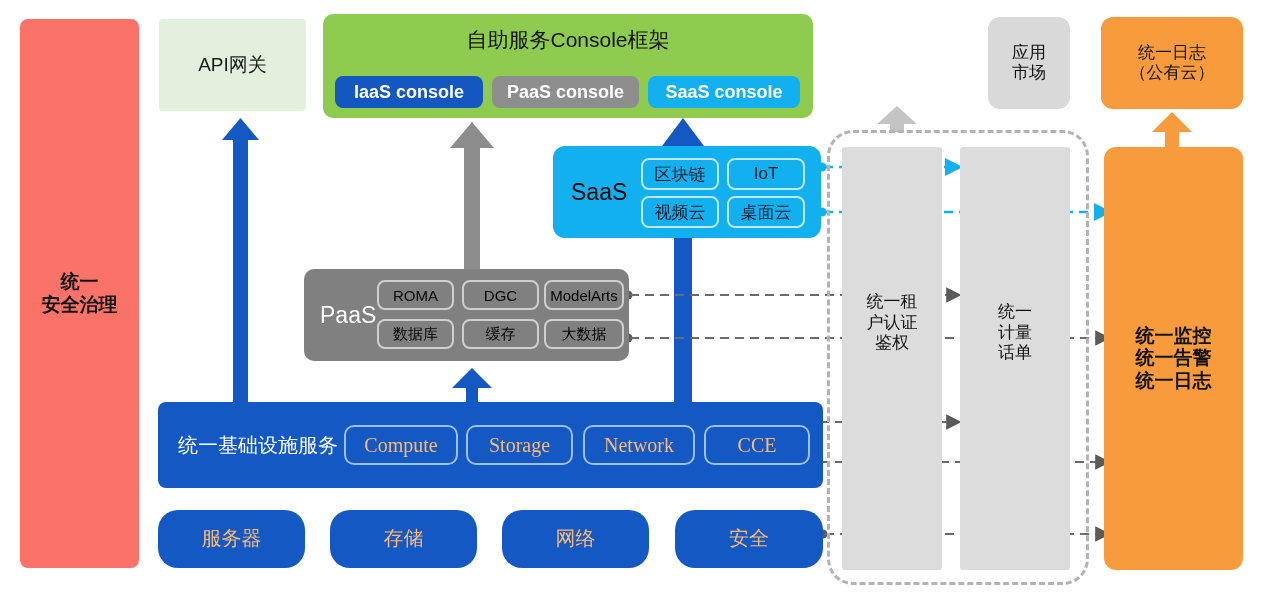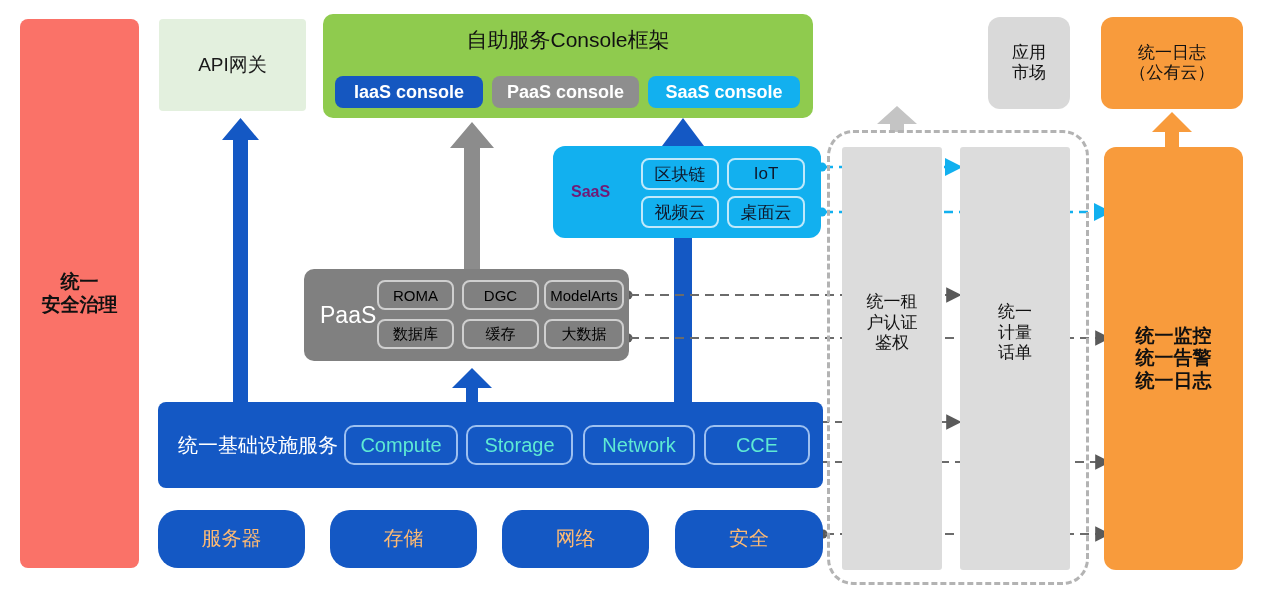--- a/index.html
+++ b/index.html
@@ -31,34 +31,34 @@
   .grey-box{background:#d9d9d9;color:#111;font-size:17px;border-radius:12px;}
   .sup{font-size:11px;vertical-align:super;}
 
   
   .orange-box{background:#f89b3c;color:#111;font-size:17px;border-radius:12px;}
   .orange-panel{background:#f89b3c;color:#111;font-size:19px;font-weight:700;border-radius:12px;}
 
   
   .saas-block{background:#12b0ef;border-radius:12px;}
   .saas-label{position:absolute;left:18px;top:50%;transform:translateY(-50%);
-              color:#701a75;font-size:16px;font-weight:bold;}
+              color:#000000;font-size:23px;}
   .saas-chip{border:2px solid #bfe9fb;color:#0f172a;font-size:17px;height:32px;}
 
   
   .paas-block{background:#808080;border-radius:10px;}
   .paas-label{position:absolute;left:16px;top:50%;transform:translateY(-50%);
               color:#fff;font-size:23px;}
   .paas-chip{border:2px solid #cfcfcf;color:#000000;font-size:15px;height:30px;}
 
   
   .infra-block{background:#1458c4;border-radius:8px;}
   .infra-label{position:absolute;left:20px;top:50%;transform:translateY(-50%);
                color:#fff;font-size:20px;}
-  .infra-chip{border:2px solid #9dc0f0;color:#5eead4;font-size:20px;height:40px;border-radius:10px;}
+  .infra-chip{border:2px solid #9dc0f0;color:#fdba74;font-size:20px;height:40px;border-radius:10px;font-family:Liberation Serif, serif;}
 
   .blue-box{background:#1458c4;color:#fdba74;font-size:20px;border-radius:20px;}
 
   
   .dashed-container{position:absolute;border:3px dashed #b3b3b3;border-radius:26px;
                     box-sizing:border-box;}
   .grey-col{position:absolute;background:#dcdcdc;border-radius:3px;}
   .grey-col-label{position:absolute;left:0;right:0;text-align:center;font-size:17px;
                   color:#111;line-height:1.22;}
 

